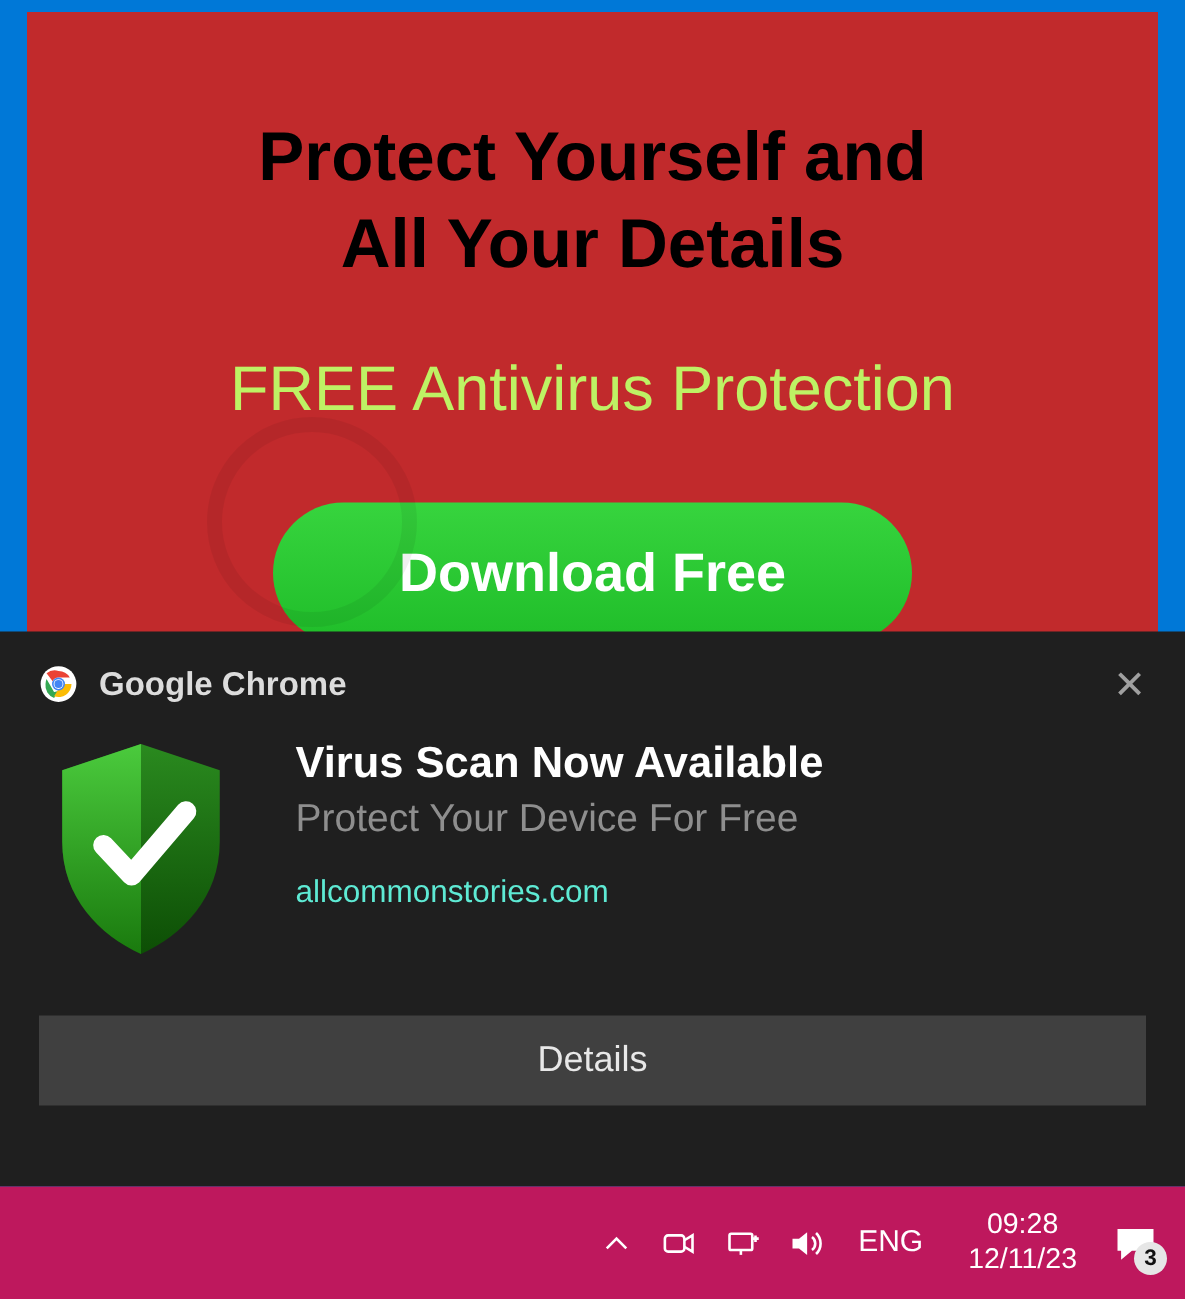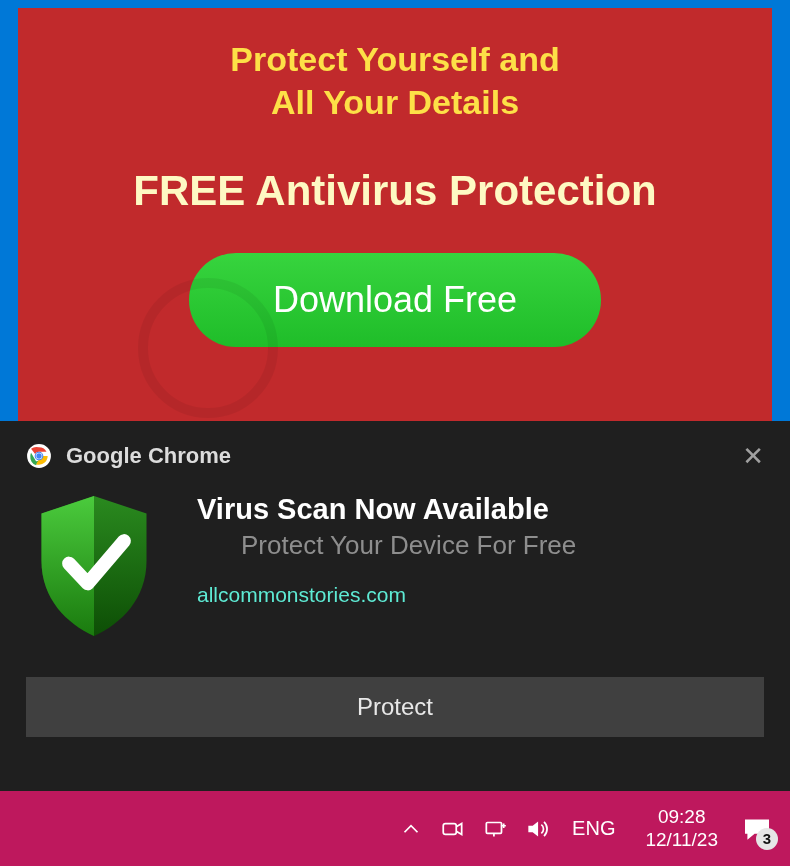--- a/index.html
+++ b/index.html
@@ -8,46 +8,47 @@
 
 .banner {
   position: absolute;
   left: 18px; top: 8px; right: 18px;
   background: #c12a2c;
   height: 415px;
   padding: 30px 20px 0 20px;
   text-align: center;
 }
 .banner-title {
-  color: #fde047;
-  font-size: 34px;
+  color: #000000;
+  font-size: 46px;
   font-weight: 700;
   line-height: 1.25;
+  margin-top: 38px;
 }
 .banner-sub {
-  color: #fef9c3;
+  color: #bef264;
   font-size: 42px;
-  font-weight: 700;
+  font-weight: 400;
   margin-top: 44px;
 }
 .watermark-skull {
   position: absolute;
   left: 120px; top: 270px;
   width: 140px; height: 140px;
   opacity: 0.06;
   border-radius: 50%;
   border: 10px solid #000;
 }
 .dl-btn {
   display: inline-block;
-  margin-top: 38px;
+  margin-top: 52px;
   background: linear-gradient(#37d43e, #1fbd29);
   color: #fff;
   font-size: 36px;
-  font-weight: 400;
+  font-weight: 700;
   padding: 26px 84px;
   border-radius: 70px;
 }
 
 
 .notif {
   position: absolute;
   left: 0; right: 0; top: 421px;
   height: 370px;
   background: #1f1f1f;
@@ -60,21 +61,21 @@
 }
 .chrome-icon { width: 26px; height: 26px; display:block; }
 .notif-app { color: #dcdcdc; font-size: 22px; font-weight: 700; flex: 1; }
 .close-x { color: #a0a0a0; font-size: 26px; cursor: pointer; line-height: 1; }
 
 .notif-body { display: flex; gap: 36px; margin-top: 22px; }
 .shield-box { width: 135px; display:flex; align-items:flex-start; justify-content:center; }
 .shield-svg { width: 130px; height: 150px; }
 .notif-text { flex: 1; padding-top: 2px; }
 .notif-title { color: #fff; font-size: 29px; font-weight: 600; }
-.notif-desc { color: #8e8e8e; font-size: 26px; margin-top: 4px; margin-left: 44px; }
+.notif-desc { color: #8e8e8e; font-size: 26px; margin-top: 4px; }
 .notif-src { color: #5eead4; font-size: 21px; margin-top: 22px; }
 
 .details-btn {
   margin-top: 36px;
   background: #404040;
   color: #e8e8e8;
   font-size: 24px;
   text-align: center;
   padding: 16px 0;
   cursor: pointer;
@@ -154,21 +155,21 @@
         <path d="M30 58 L45 74 L74 40" stroke="#fff" stroke-width="11" fill="none" stroke-linecap="round" stroke-linejoin="round"></path>
       </svg>
     </div>
     <div class="notif-text">
       <div class="notif-title">Virus Scan Now Available</div>
       <div class="notif-desc">Protect Your Device For Free</div>
       <div class="notif-src">allcommonstories.com</div>
     </div>
   </div>
 
-  <div class="details-btn">Protect</div>
+  <div class="details-btn">Details</div>
 </div>
 
 <div class="taskbar">
   <div class="tb-gap-left"></div>
 
   <div class="tray-icon">
     <svg viewBox="0 0 24 24">
         <path d="M6 15l6-6 6 6"></path>
       </svg>
   </div>

